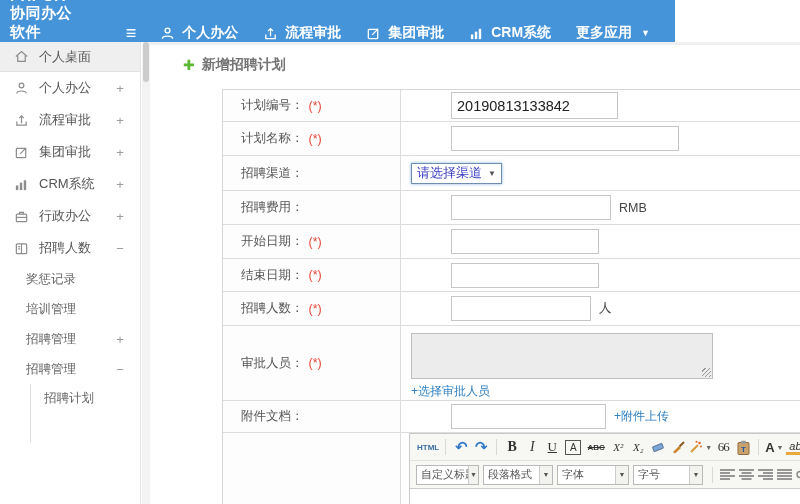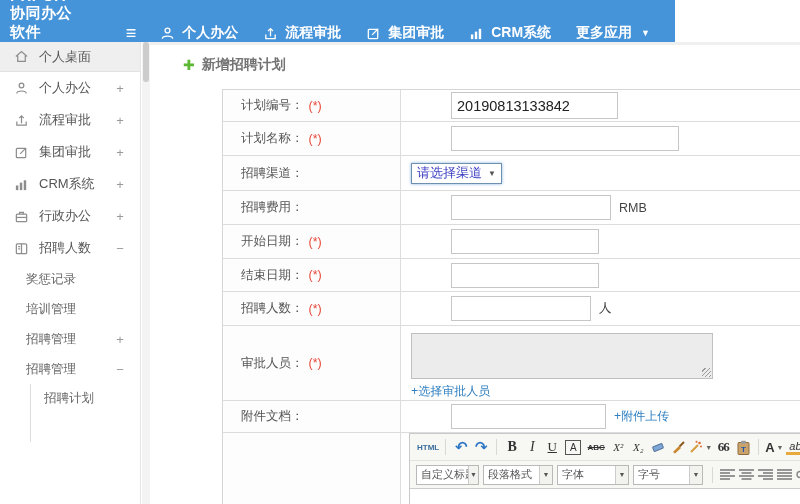--- a/index.html
+++ b/index.html
@@ -61,40 +61,40 @@
 
   .selectbox { display:inline-flex; align-items:center; border:1px solid #6f8fae;
     box-shadow:0 0 3px rgba(90,150,215,.7); height:21px; padding:0 5px; color:#3a3ec2;
     font-size:13px; background:#fff; cursor:pointer; }
   .scaret { font-size:8px; color:#555; margin-left:6px; }
 
   .fvalue.stack { flex-direction:column; align-items:flex-start; justify-content:flex-start; padding-top:7px; }
   .approver-box { width:302px; height:50px; background:#ececec; border:1px solid #c0c0c0; position:relative; }
   .resize-grip { position:absolute; right:1px; bottom:1px; width:9px; height:9px;
     background:repeating-linear-gradient(135deg, transparent 0 2px, #9a9a9a 2px 3px); }
-  .flink { color:#2e7fc0; font-size:12px; text-decoration:none; cursor:pointer; white-space:nowrap;font-family:Liberation Mono, monospace; }
+  .flink { color:#2e7fc0; font-size:12px; text-decoration:none; cursor:pointer; white-space:nowrap; }
   .mt3 { margin-top:4px; } .ml8 { margin-left:8px; }
 
   
   .fvalue.editor-cell { padding:0 0 0 8px; align-items:flex-start; }
   .editor { width:500px; border:1px solid #c9c9c9; background:#f7f7f4; margin-top:0; flex-shrink:0; }
   .tb { display:flex; align-items:center; padding:0 6px; height:27px; white-space:nowrap; overflow:hidden; }
   .tb1 { border-bottom:1px solid #e2e2de; }
   .edit-area { background:#fff; border-top:1px solid #ccc; height:62px; }
   .ti { display:inline-flex; align-items:center; justify-content:center; min-width:18px; height:20px;
     margin:0 1px; color:#333; cursor:pointer; flex-shrink:0; }
   .ti.html { font-size:8px; font-weight:bold; color:#3a6e9e; min-width:22px; }
   .ti.undo,.ti.redo { color:#2d76c4; font-size:15px; font-weight:bold; }
   .ti.b { font-family:"Liberation Serif",serif; font-weight:bold; font-size:14px; }
   .ti.i { font-family:"Liberation Serif",serif; font-style:italic; font-size:14px; }
   .ti.u { font-family:"Liberation Serif",serif; font-size:13px; text-decoration:underline; }
   .ti.boxa { border:1px solid #555; width:16px; height:15px; min-width:16px; font-size:10px; margin:0 3px; }
   .ti.abc { font-size:8px; font-weight:bold; text-decoration:line-through; min-width:22px; }
   .ti.supsub { font-size:11px; font-style:italic; font-family:"Liberation Serif",serif; }
-  .ti.quote { font-family:"Liberation Serif",serif; font-weight:bold; font-size:13px; letter-spacing:-1px; }
+  .ti.quote { font-family:"Liberation Serif",serif; font-weight:normal; font-size:13px; letter-spacing:-1px; }
   .ti.fca { font-weight:bold; font-size:13px; }
   .ti.hl { font-style:italic; font-size:11px; border-bottom:3px solid #e8aa3c; height:16px; }
   .tcaret { font-size:7px; color:#666; margin-left:2px; }
   .tsep { width:1px; height:16px; background:#d8d8d4; margin:0 5px; flex-shrink:0; }
 
   .ddl { display:inline-flex; align-items:center; justify-content:space-between; height:20px;
     border:1px solid #b9b9b9; background:#fff; margin-right:4px; cursor:pointer; flex-shrink:0; }
   .ddl-label { padding:0 4px; font-size:11px; color:#555; overflow:hidden; }
   .ddl-caret { border-left:1px solid #ccc; width:13px; align-self:stretch; display:flex;
     align-items:center; justify-content:center; font-size:7px; color:#555; background:#f2f2ef; }

